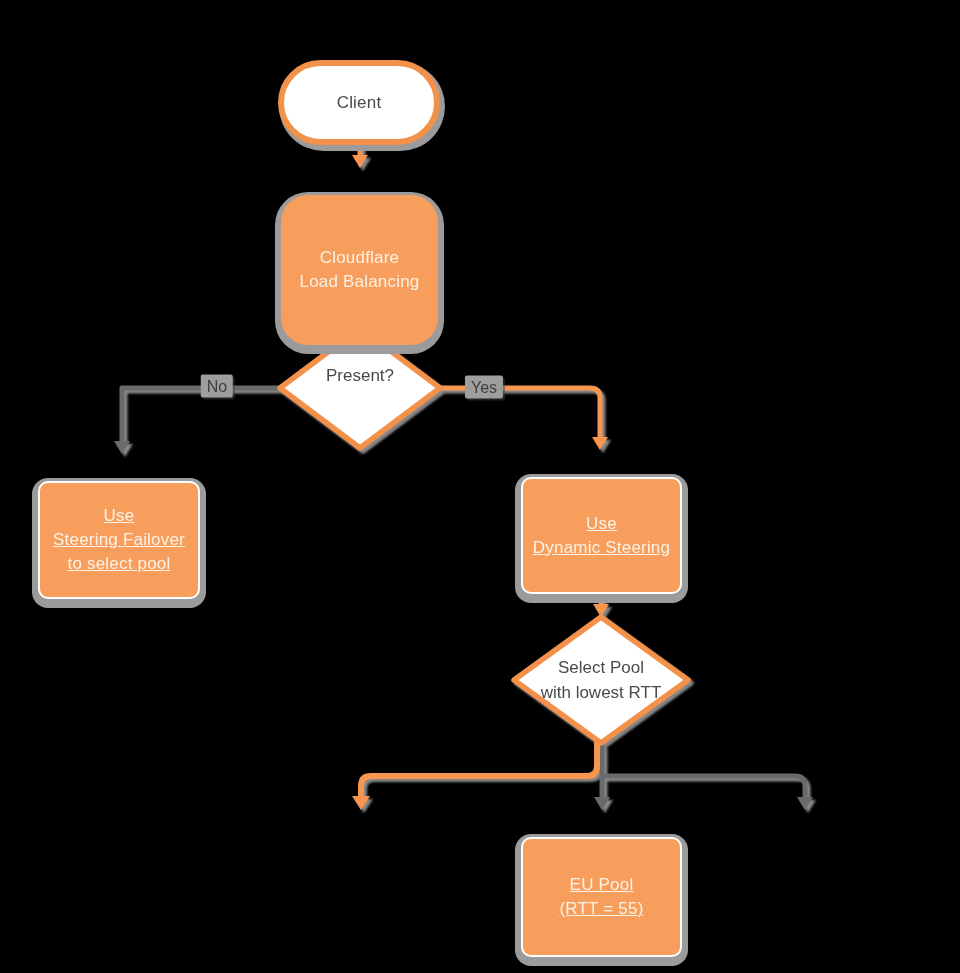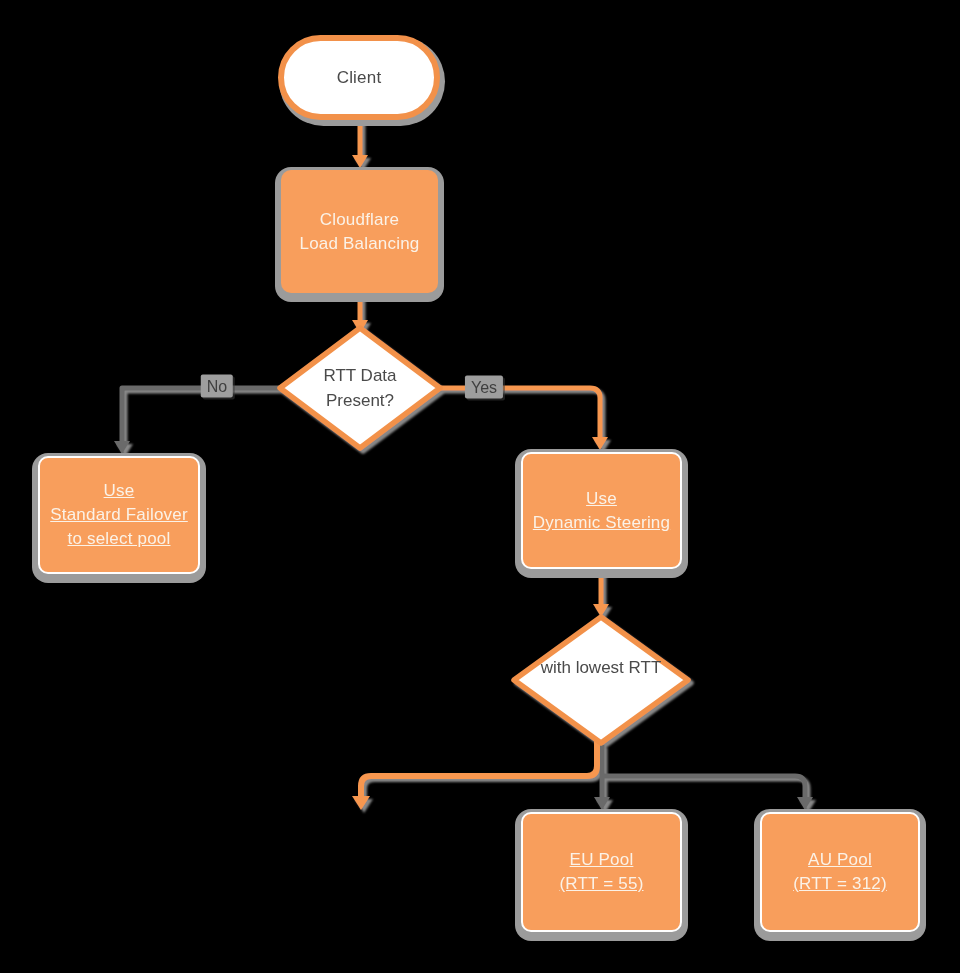--- a/index.html
+++ b/index.html
@@ -11,21 +11,21 @@
   
   .edge-orange{fill:none;stroke:var(--connector_orange);stroke-width:5;stroke-linejoin:round;stroke-linecap:butt;}
   .edge-orange-thick{fill:none;stroke:var(--connector_orange);stroke-width:6;stroke-linejoin:round;}
   .edge-gray{fill:none;stroke:var(--connector_gray);stroke-width:5;stroke-linejoin:round;}
   .arrow-orange{fill:var(--connector_orange);stroke:none;}
   .arrow-gray{fill:var(--connector_gray);stroke:none;}
   .diamond-shape{fill:var(--node_white);stroke:var(--border_orange);stroke-width:5.5;stroke-linejoin:round;}
   
   .node{
     position:absolute;display:flex;flex-direction:column;align-items:center;justify-content:center;
-    font-size:17px;line-height:24px;letter-spacing:.2px;
+    font-size:17px;line-height:24px;letter-spacing:.2px;margin-top:25px;
   }
   .rect{
     background:var(--orange_fill);color:var(--text_light);border-radius:10px;
     box-shadow:0 3px 0 6px var(--shadow_gray);
   }
   .bordered{border:2px solid var(--node_white);text-decoration:underline;}
   .stadium{
     background:var(--node_white);color:var(--text_dark);
     border:6px solid var(--border_orange);border-radius:44px;
     box-shadow:3px 4px 0 2px var(--shadow_gray);font-size:17px;
@@ -82,52 +82,48 @@
       <polygon class="diamond-shape" points="280,388 360,328 440,388 360,448"></polygon>
 
       <polygon class="diamond-shape" points="514,680 601,617 688,680 601,743"></polygon>
     </g>
   </svg>
 
   <div class="node stadium" style="left:278px;top:35px;width:150px;height:73px;">
     <span>Client</span>
   </div>
 
-  <div class="node rect" style="left:281px;top:170px;width:157px;height:123px;">
+  <div class="node rect" style="left:281px;top:170px;width:157px;height:150px;border-radius:27px;">
     <div>Cloudflare</div>
     <div>Load Balancing</div>
   </div>
 
   <div class="dlabel" style="left:280px;top:363px;width:160px;">
-    <div>RTT Data</div>
     <div>Present?</div>
   </div>
 
   <div class="elabel" style="left:217px;top:386px;">No</div>
   <div class="elabel" style="left:484px;top:387px;">Yes</div>
 
   <div class="node rect bordered" style="left:38px;top:456px;width:158px;height:114px;">
     <div>Use</div>
-    <div>Standard Failover</div>
+    <div>Steering Failover</div>
     <div>to select pool</div>
   </div>
 
   <div class="node rect bordered" style="left:521px;top:452px;width:157px;height:113px;">
     <div>Use</div>
     <div>Dynamic Steering</div>
   </div>
 
   <div class="dlabel" style="left:506px;top:655px;width:190px;">
+    <div>Select Pool</div>
     <div>with lowest RTT</div>
   </div>
 
 
   <div class="node rect bordered" style="left:521px;top:812px;width:157px;height:116px;">
     <div>EU Pool</div>
     <div>(RTT = 55)</div>
   </div>
 
-  <div class="node rect bordered" style="left:760px;top:812px;width:156px;height:116px;">
-    <div>AU Pool</div>
-    <div>(RTT = 312)</div>
-  </div>
 
 </div>
 
 </body></html>

